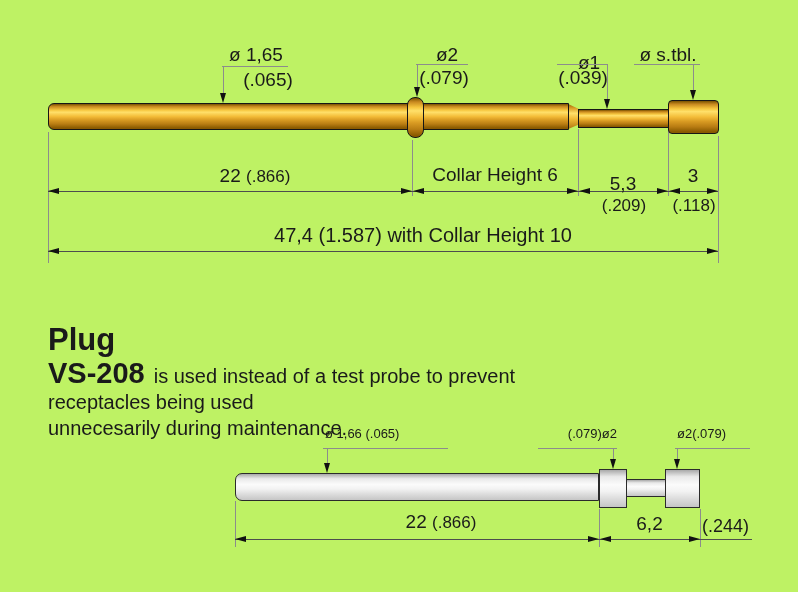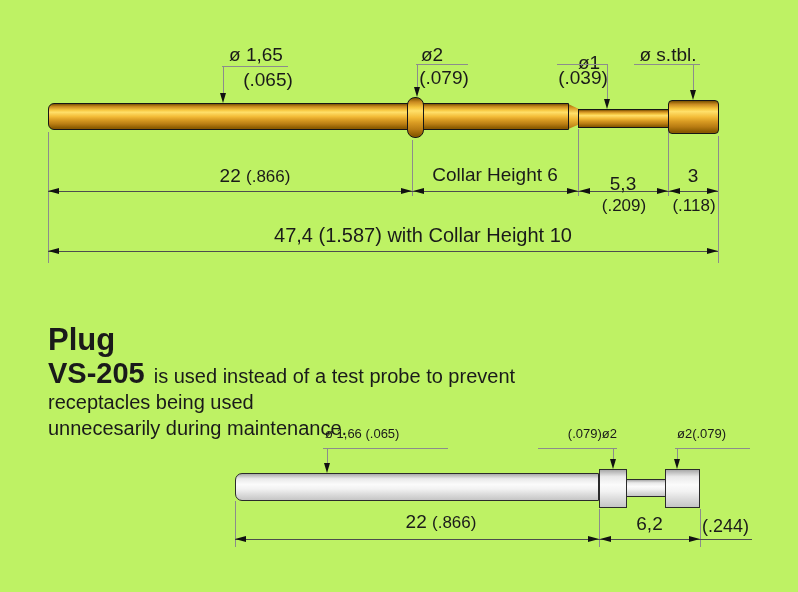--- a/index.html
+++ b/index.html
@@ -41,21 +41,21 @@
     <div class="abs gold" style="left:407px;top:97px;width:17px;height:41px;border-radius:8px;z-index:3;"></div>
     <div class="abs gold" style="left:578px;top:109px;width:91px;height:19px;z-index:2;"></div>
     <div class="abs gold" style="left:668px;top:100px;width:51px;height:34px;border-radius:4px;z-index:3;"></div>
 
     <div class="dimtxt" style="left:212px;top:44px;width:88px;">ø 1,65</div>
     <div class="hline" style="left:222px;top:66px;width:66px;"></div>
     <div class="dimtxt" style="left:224px;top:69px;width:88px;">(.065)</div>
     <div class="vline" style="left:223px;top:67px;height:28px;"></div>
     <div class="ar-d" style="left:219.5px;top:93px;"></div>
 
-    <div class="dimtxt" style="left:408px;top:44px;width:48px;text-align:center;">ø2</div>
+    <div class="dimtxt" style="left:423px;top:44px;width:48px;text-align:center;">ø2</div>
     <div class="hline" style="left:416px;top:64px;width:52px;"></div>
     <div class="dimtxt" style="left:414px;top:67px;width:60px;">(.079)</div>
     <div class="vline" style="left:417px;top:65px;height:24px;"></div>
     <div class="ar-d" style="left:413.5px;top:87px;"></div>
 
     <div class="dimtxt" style="left:565px;top:44px;width:48px;margin-top:8px;">ø1</div>
     <div class="hline" style="left:557px;top:64px;width:51px;"></div>
     <div class="dimtxt" style="left:558px;top:67px;width:50px;">(.039)</div>
     <div class="vline" style="left:607px;top:65px;height:36px;"></div>
     <div class="ar-d" style="left:603.5px;top:99px;"></div>
@@ -92,21 +92,21 @@
 
     <div class="dimline" style="left:48px;top:251px;width:670px;"></div>
     <div class="ar-l" style="left:48px;top:248px;"></div>
     <div class="ar-r" style="left:707px;top:248px;"></div>
     <div class="dimtxt" style="left:223px;top:224px;width:400px;font-size:20px;">47,4 (1.587) with Collar Height 10</div>
   </div>
 
   <div>
     <div class="heading">Plug</div>
     <div class="para">
-      <span class="model">VS-205</span><span class="desc">is used instead of a test probe to prevent receptacles being used</span><br>
+      <span class="model">VS-208</span><span class="desc">is used instead of a test probe to prevent receptacles being used</span><br>
       <span>unnecesarily during maintenance.</span>
     </div>
   </div>
 
   <div>
 
     <div class="abs silver" style="left:235px;top:473px;width:364px;height:28px;border-radius:7px 0 0 7px;z-index:2;"></div>
     <div class="abs silver" style="left:625px;top:479px;width:42px;height:18px;z-index:1;"></div>
     <div class="abs silver" style="left:599px;top:469px;width:28px;height:39px;z-index:3;"></div>
     <div class="abs silver" style="left:665px;top:469px;width:35px;height:39px;z-index:3;"></div>

